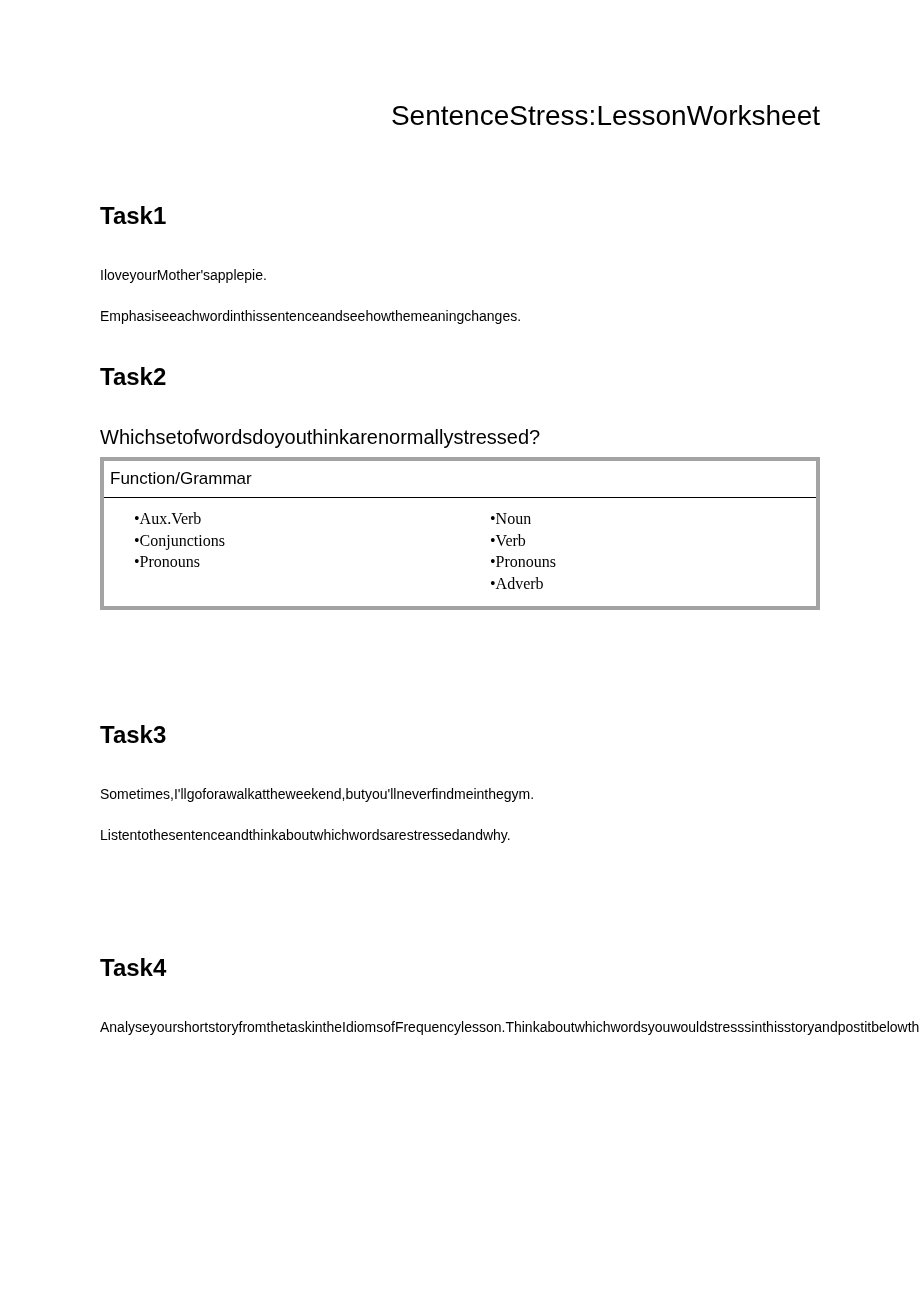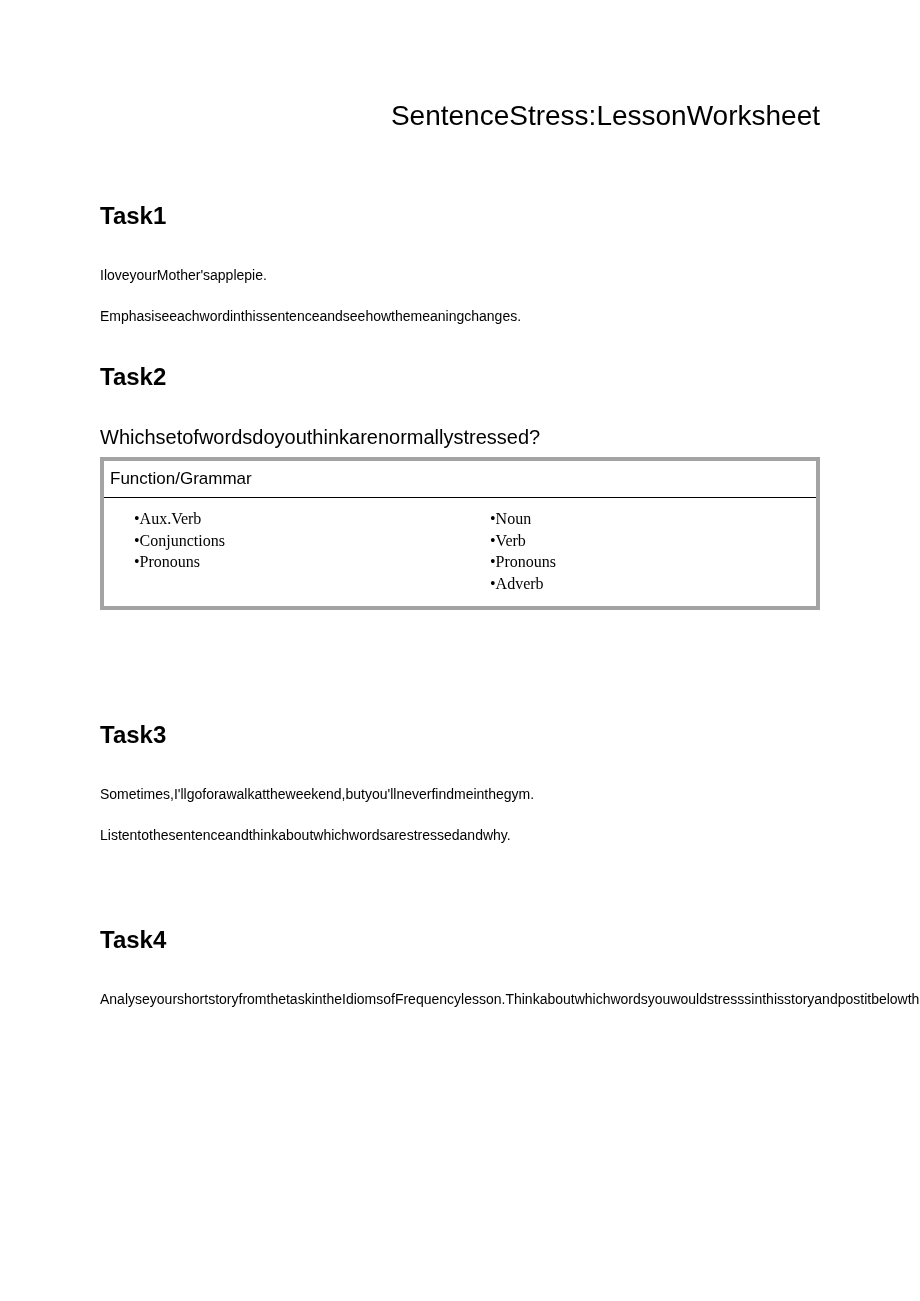--- a/index.html
+++ b/index.html
@@ -64,21 +64,21 @@
       line-height: 1.35;
       font-family: Liberation Serif, serif;
     }
     .bullet-item {
       display: block;
     }
     .task3-heading {
       margin-top: 111px;
     }
     .task4-heading {
-      margin-top: 80px;
+      margin-top: 108px;
     }
   </style>
 </head>
 <body>
 
 <h1 class="doc-title">SentenceStress:LessonWorksheet</h1>
 
 <h2 class="task-heading">Task1</h2>
 <p class="body-text">IloveyourMother'sapplepie.</p>
 <p class="body-text">Emphasiseeachwordinthissentenceandseehowthemeaningchanges.</p>

